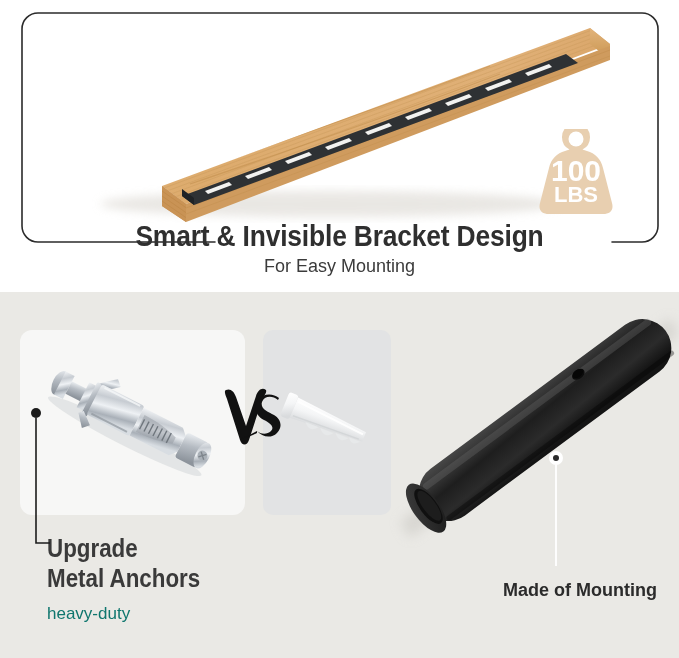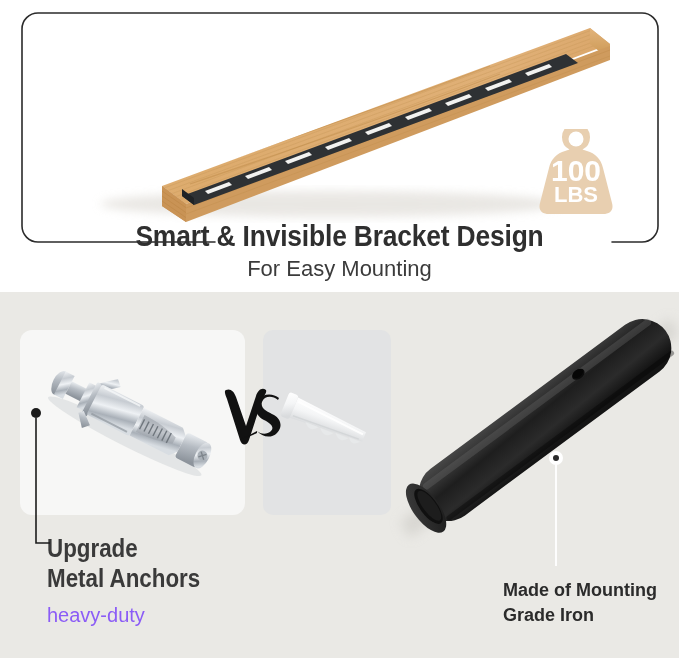--- a/index.html
+++ b/index.html
@@ -85,21 +85,21 @@
     transform: scaleX(0.88);
     transform-origin: center top;
     white-space: nowrap;
   }
   .subhead {
     position: absolute;
     left: 0;
     top: 256px;
     width: 679px;
     text-align: center;
-    font-size: 22px;
+    font-size: 18px;
     color: #3b3b3b;
     white-space: nowrap;
   }
 
   
   .panel-bottom {
     position: absolute;
     left: 0; top: 292px;
     width: 679px;
     height: 366px;
@@ -164,22 +164,22 @@
     line-height: 30px;
     color: #3a3a3a;
     transform: scaleX(0.86);
     transform-origin: left top;
     white-space: nowrap;
   }
   .left-sub {
     position: absolute;
     left: 47px;
     top: 604px;
-    font-size: 20px;
-    color: #8b5cf6;
+    font-size: 17px;
+    color: #0f766e;
     white-space: nowrap;
   }
 
   
   .pipe-wrap {
     position: absolute;
     left: 370px;
     top: 290px;
     width: 309px;
     height: 290px;
@@ -460,16 +460,15 @@
   <div class="callout-right">
     <svg viewBox="0 0 40 122">
       <circle cx="16" cy="10" r="7" fill="#ffffff"></circle>
       <circle cx="16" cy="10" r="3" fill="#2a2a2a"></circle>
       <path d="M 16 17 L 16 118" stroke="#ffffff" stroke-width="1.8" fill="none"></path>
     </svg>
   </div>
 
   <div class="right-text">
     <span>Made of Mounting</span><br>
-    <span>Grade Iron</span>
   </div>
 
 </div>
 
 </body></html>

